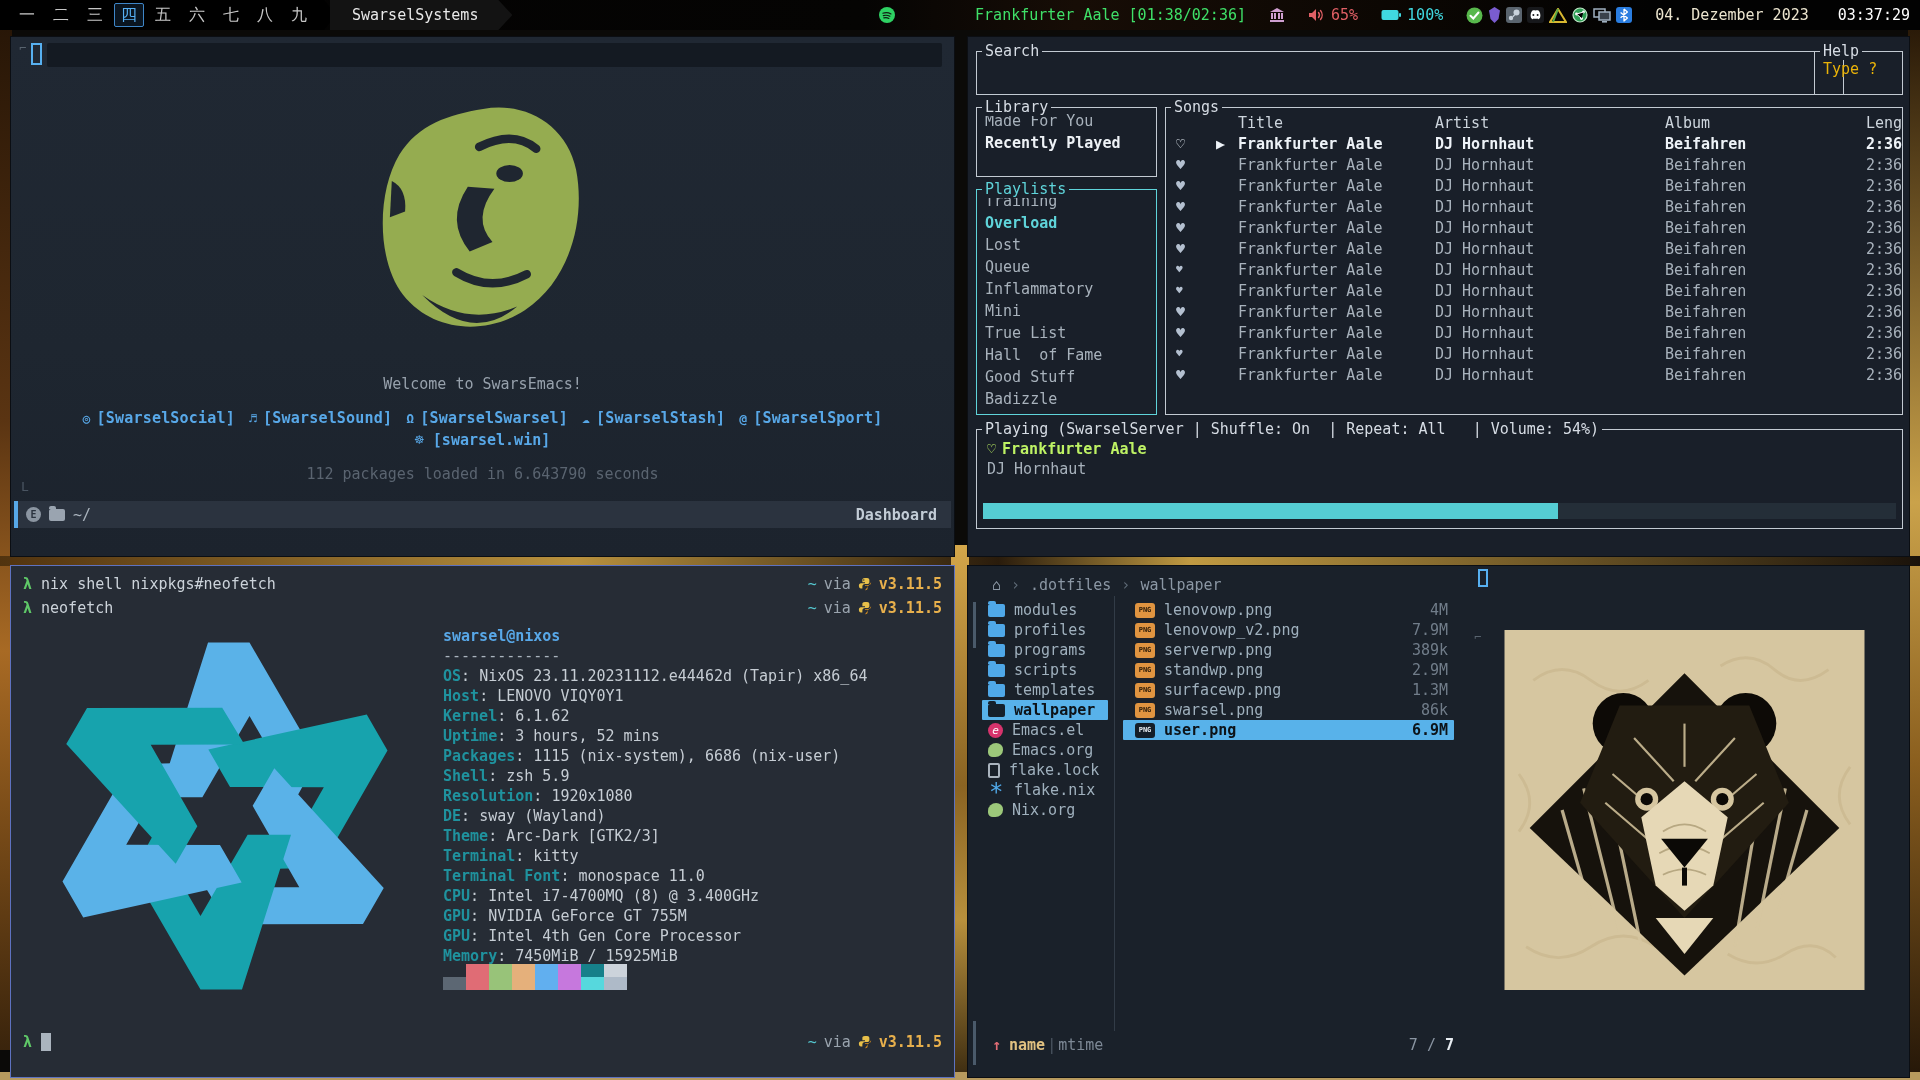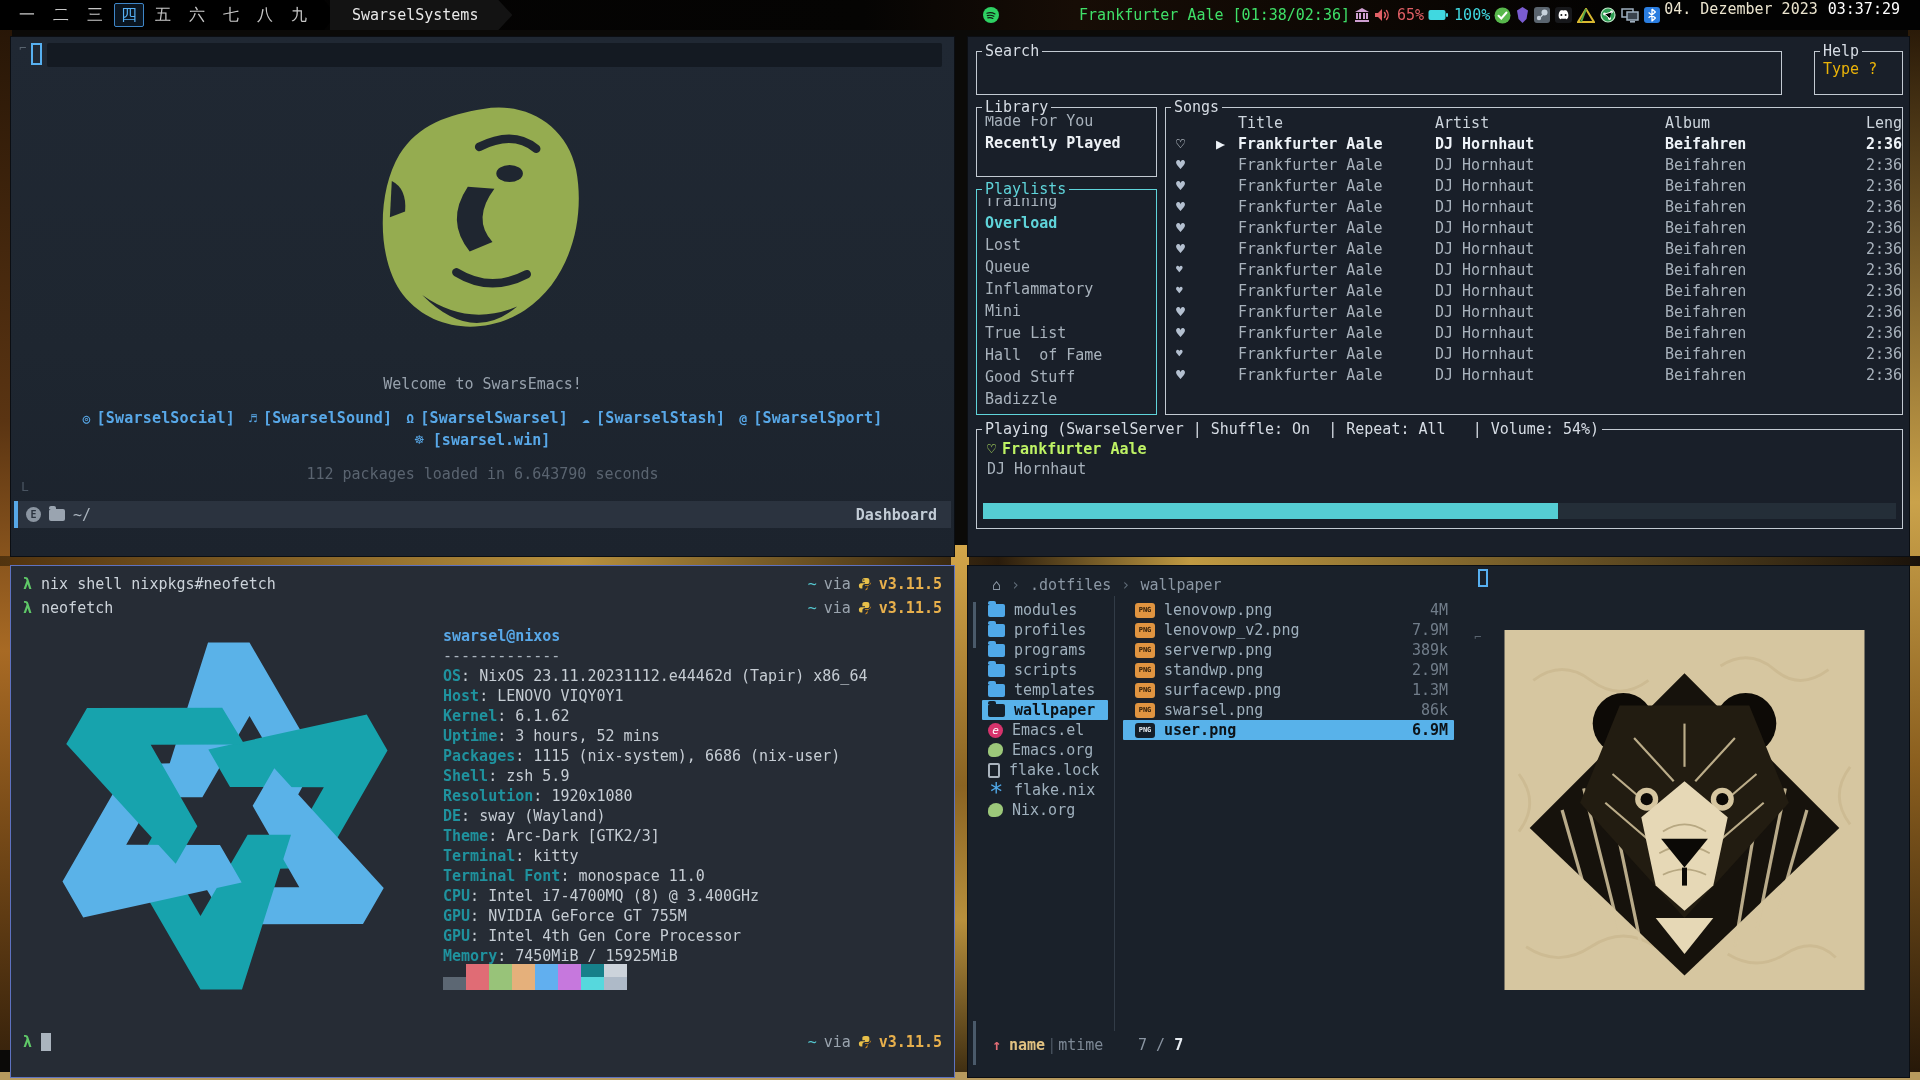--- a/index.html
+++ b/index.html
@@ -18,21 +18,21 @@
   .bar{position:absolute;left:0;top:0;width:1920px;height:30px;display:flex;align-items:center;
     background:linear-gradient(90deg,#020202 0%,#050403 45%,#170d06 56%,#0c0703 72%,#020202 86%);color:#cfcfcf;}
   .seg-ws{display:flex;align-items:center;height:30px;background:#000;padding:0 20px 0 10px;
     clip-path:polygon(0 0,calc(100% - 12px) 0,100% 50%,calc(100% - 12px) 100%,0 100%);}
   .ws{display:inline-flex;align-items:center;justify-content:center;min-width:30px;height:24px;margin:0 2px;
     color:#c6c6c6;font-size:16px;}
   .ws.active{color:#57b1f5;border:1px solid #3e86c8;background:rgba(60,130,200,.16);border-radius:2px;}
   .seg-title{display:flex;align-items:center;height:30px;background:#131313;color:#e9e9e9;
     padding:0 34px 0 22px;margin-left:-6px;
     clip-path:polygon(0 0,calc(100% - 14px) 0,100% 50%,calc(100% - 14px) 100%,0 100%);}
-  .bar-right{margin-left:auto;display:flex;gap:4px;height:30px;padding-right:20px;}
+  .bar-right{margin-left:auto;display:flex;align-items:center;gap:23px;height:30px;padding-right:10px;}
   .bar-item{display:flex;align-items:center;gap:6px;white-space:pre;}
   .txt-spotify{color:#3fe068;}
   .txt-vol{color:#e05f65;}
   .txt-bat{color:#40d8e0;}
   .txt-date{color:#ece5cf;}
   .txt-time{color:#ffffff;padding-left:6px;}
   .tray{display:flex;align-items:center;gap:5px;}
   .bar svg{display:block;}
   
   .win{position:absolute;border:1px solid #0b0e13;}
@@ -58,21 +58,21 @@
     display:inline-flex;align-items:center;justify-content:center;font-size:10px;font-weight:bold;}
   .ml-right{margin-left:auto;padding-right:14px;color:#c2ccd6;font-weight:bold;}
   .folder{display:inline-block;width:16px;height:12px;background:#9aa4b0;border-radius:2px;position:relative;}
   .folder::before{content:"";position:absolute;top:-3px;left:0;width:7px;height:3px;background:inherit;border-radius:2px 2px 0 0;}
   
   .win-music{left:967px;top:36px;width:943px;height:521px;background:#191f29;color:#a8b2bc;}
   .tbox{position:absolute;border:1px solid #c3cad2;}
   .tbox .lbl{position:absolute;top:-10px;left:5px;background:#191f29;padding:0 3px;color:#d6dce4;white-space:pre;}
   .tbox.cyan{border-color:#5fd4da;}
   .tbox.cyan .lbl{color:#5fd4da;}
-  .box-search{left:8px;top:14px;width:806px;height:44px;}
+  .box-search{left:8px;top:14px;width:868px;height:44px;}
   .search-input{position:absolute;inset:4px;background:transparent;border:none;outline:none;
     color:#e8edf2;font:inherit;width:calc(100% - 8px);}
   .box-help{left:846px;top:14px;width:89px;height:44px;}
   .help-text{padding:8px 8px 0;color:#eab308;}
   .box-library{left:8px;top:70px;width:181px;height:70px;}
   .box-library .item{padding:4px 8px 0;}
   .box-playlists{left:8px;top:152px;width:181px;height:226px;}
   .box-playlists .item{padding:1px 8px;line-height:20px;white-space:pre;}
   .item.strong{color:#eef2f6;font-weight:bold;}
   .item.active{color:#5fd4da;font-weight:bold;}
@@ -145,21 +145,21 @@
   .yrow.selected .fic[data-icon="png"]{background:#141e28;}
   .yrow.selected .fic[data-icon="png"]::after{color:#e8edf2;}
   .y-preview-corner{position:absolute;left:506px;top:64px;color:#59646f;font-size:12px;}
   .yazi-cursor{left:510px;top:3px;width:10px;height:18px;}
   .bear{position:absolute;left:536px;top:64px;width:361px;height:360px;}
   .y-status{position:absolute;left:24px;top:470px;display:flex;gap:0;align-items:center;}
   .y-status .arrow{color:#e06c75;font-weight:bold;margin-right:8px;}
   .y-status .sort{color:#e0c080;font-weight:bold;}
   .y-status .bar-sep{color:#4a5560;margin:0 2px;}
   .y-status .alt{color:#7d8895;}
-  .y-pos{position:absolute;left:170px;top:470px;width:331px;text-align:left;color:#8a95a2;}
+  .y-pos{position:absolute;left:155px;top:470px;width:331px;text-align:right;color:#8a95a2;}
   .y-pos b{color:#e8edf2;}
 </style>
 </head>
 <body>
 
 <div class="desktop">
 
   <div class="wp wp-left"></div>
   <div class="wp wp-right"></div>
   <div class="wp wp-mid"></div>

